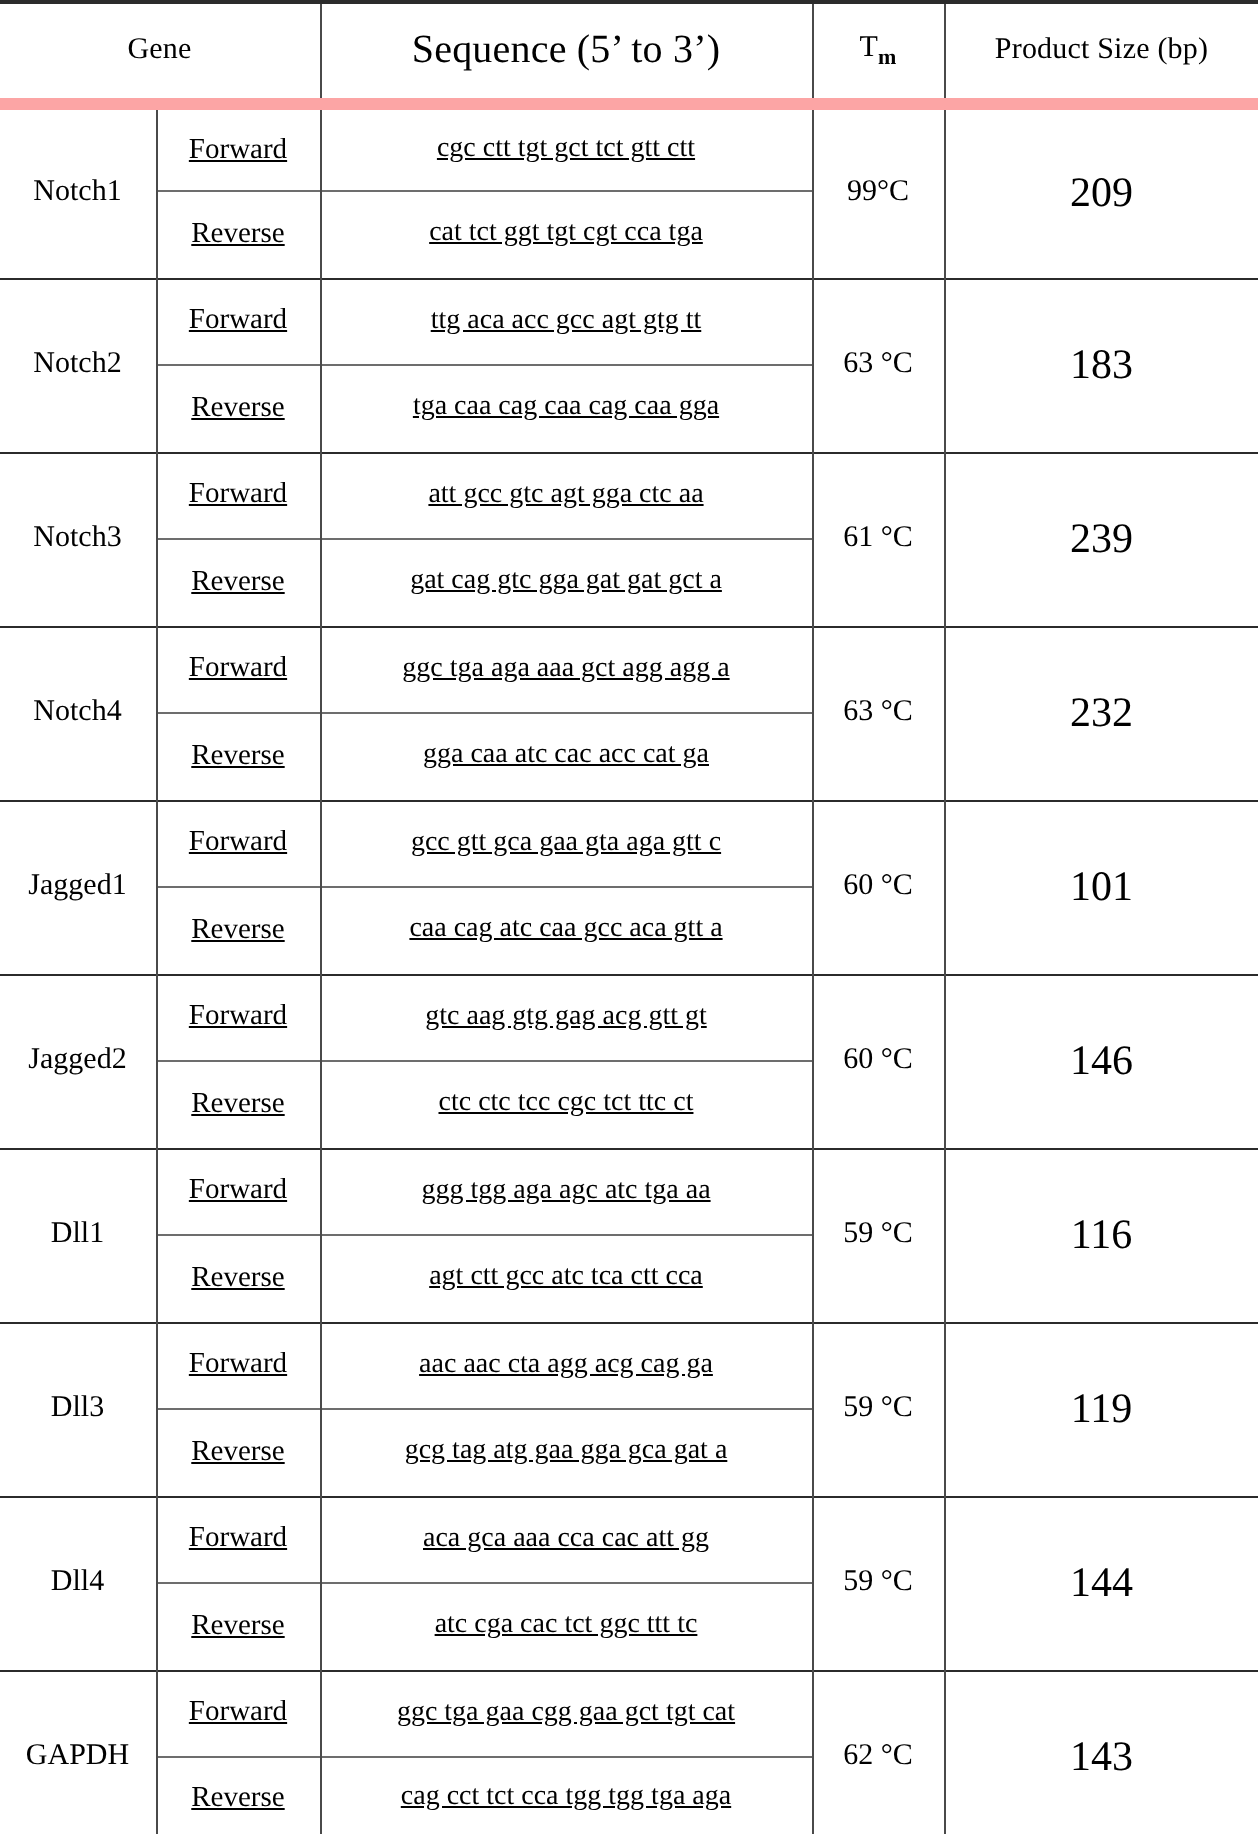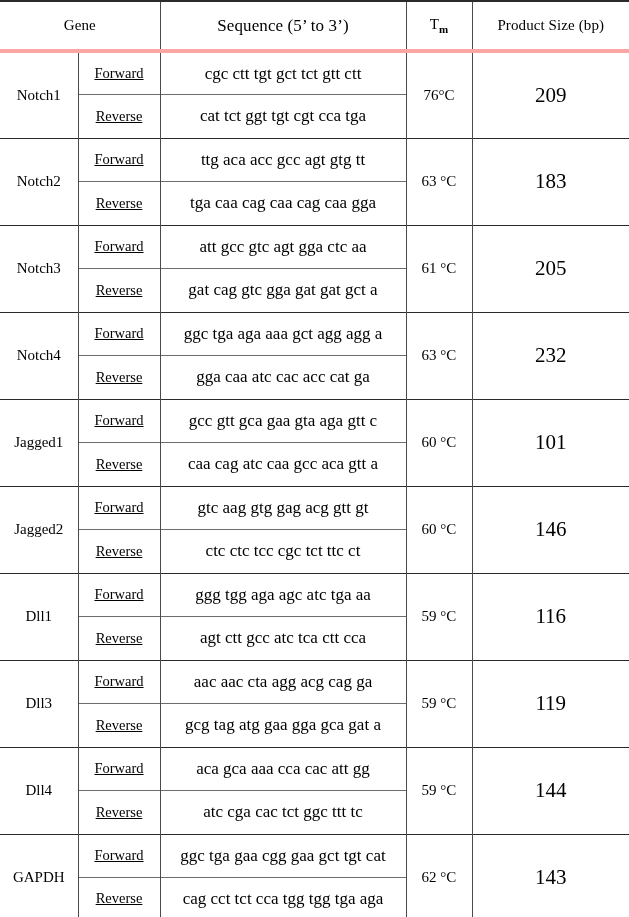--- a/index.html
+++ b/index.html
@@ -33,54 +33,55 @@
   #primer-table td,
   #primer-table th {
     padding: 0 2px;
     vertical-align: middle;
     text-align: center;
     font-weight: normal;
   }
 
   
   .rule-top    { border-top: 2px solid #2b2b2b; }
-  .rule-bottom { border-bottom: 4px solid #fca5a5; }
+  .rule-bottom { border-bottom: 6px solid #fca5a5; }
 
   
   .vsep-l { border-left: 1px solid #4a4a4a; }
 
   
   thead th {
     font-weight: bold;
     font-size: 15px;
     height: 47px;
     letter-spacing: .1px;
   }
-  thead th.hdr-seq { font-size: 17px; }
+  thead th.hdr-seq { font-size: 20px; }
   .sub { font-size: 11px; vertical-align: sub; font-weight: bold; }
 
   
   tr.group-start > td { border-top: 1.6px solid #2b2b2b; }
 
   
   tr.group-second > td.dir-cell,
   tr.group-second > td.seq-cell {
     border-top: 1px solid #6d6d6d;
   }
 
   
   td.gene-cell {
     font-size: 15px;
   }
   td.dir-cell {
     font-size: 14.5px;
     text-decoration: underline;
   }
   td.seq-cell {
-    font-size: 17px;
+    font-size: 14px;
+    text-decoration: underline;
   }
   td.tm-cell {
     font-size: 15px;
     white-space: nowrap;
   }
   td.size-cell {
     font-size: 21px;
   }
 
   
@@ -106,21 +107,21 @@
       <th class="rule-top rule-bottom vsep-l">Product Size (bp)</th>
     </tr>
   </thead>
 
   <tbody>
 
     <tr class="group-start">
       <td class="gene-cell" rowspan="2">Notch1</td>
       <td class="dir-cell vsep-l">Forward</td>
       <td class="seq-cell vsep-l">cgc ctt tgt gct tct gtt ctt</td>
-      <td class="tm-cell vsep-l" rowspan="2">76°C</td>
+      <td class="tm-cell vsep-l" rowspan="2">99°C</td>
       <td class="size-cell vsep-l" rowspan="2">209</td>
     </tr>
     <tr class="group-second">
       <td class="dir-cell vsep-l">Reverse</td>
       <td class="seq-cell vsep-l">cat tct ggt tgt cgt cca tga</td>
     </tr>
 
     <tr class="group-start">
       <td class="gene-cell" rowspan="2">Notch2</td>
       <td class="dir-cell vsep-l">Forward</td>
@@ -131,21 +132,21 @@
     <tr class="group-second">
       <td class="dir-cell vsep-l">Reverse</td>
       <td class="seq-cell vsep-l">tga caa cag caa cag caa gga</td>
     </tr>
 
     <tr class="group-start">
       <td class="gene-cell" rowspan="2">Notch3</td>
       <td class="dir-cell vsep-l">Forward</td>
       <td class="seq-cell vsep-l">att gcc gtc agt gga ctc aa</td>
       <td class="tm-cell vsep-l" rowspan="2">61 °C</td>
-      <td class="size-cell vsep-l" rowspan="2">205</td>
+      <td class="size-cell vsep-l" rowspan="2">239</td>
     </tr>
     <tr class="group-second">
       <td class="dir-cell vsep-l">Reverse</td>
       <td class="seq-cell vsep-l">gat cag gtc gga gat gat gct a</td>
     </tr>
 
     <tr class="group-start">
       <td class="gene-cell" rowspan="2">Notch4</td>
       <td class="dir-cell vsep-l">Forward</td>
       <td class="seq-cell vsep-l">ggc tga aga aaa gct agg agg a</td>

